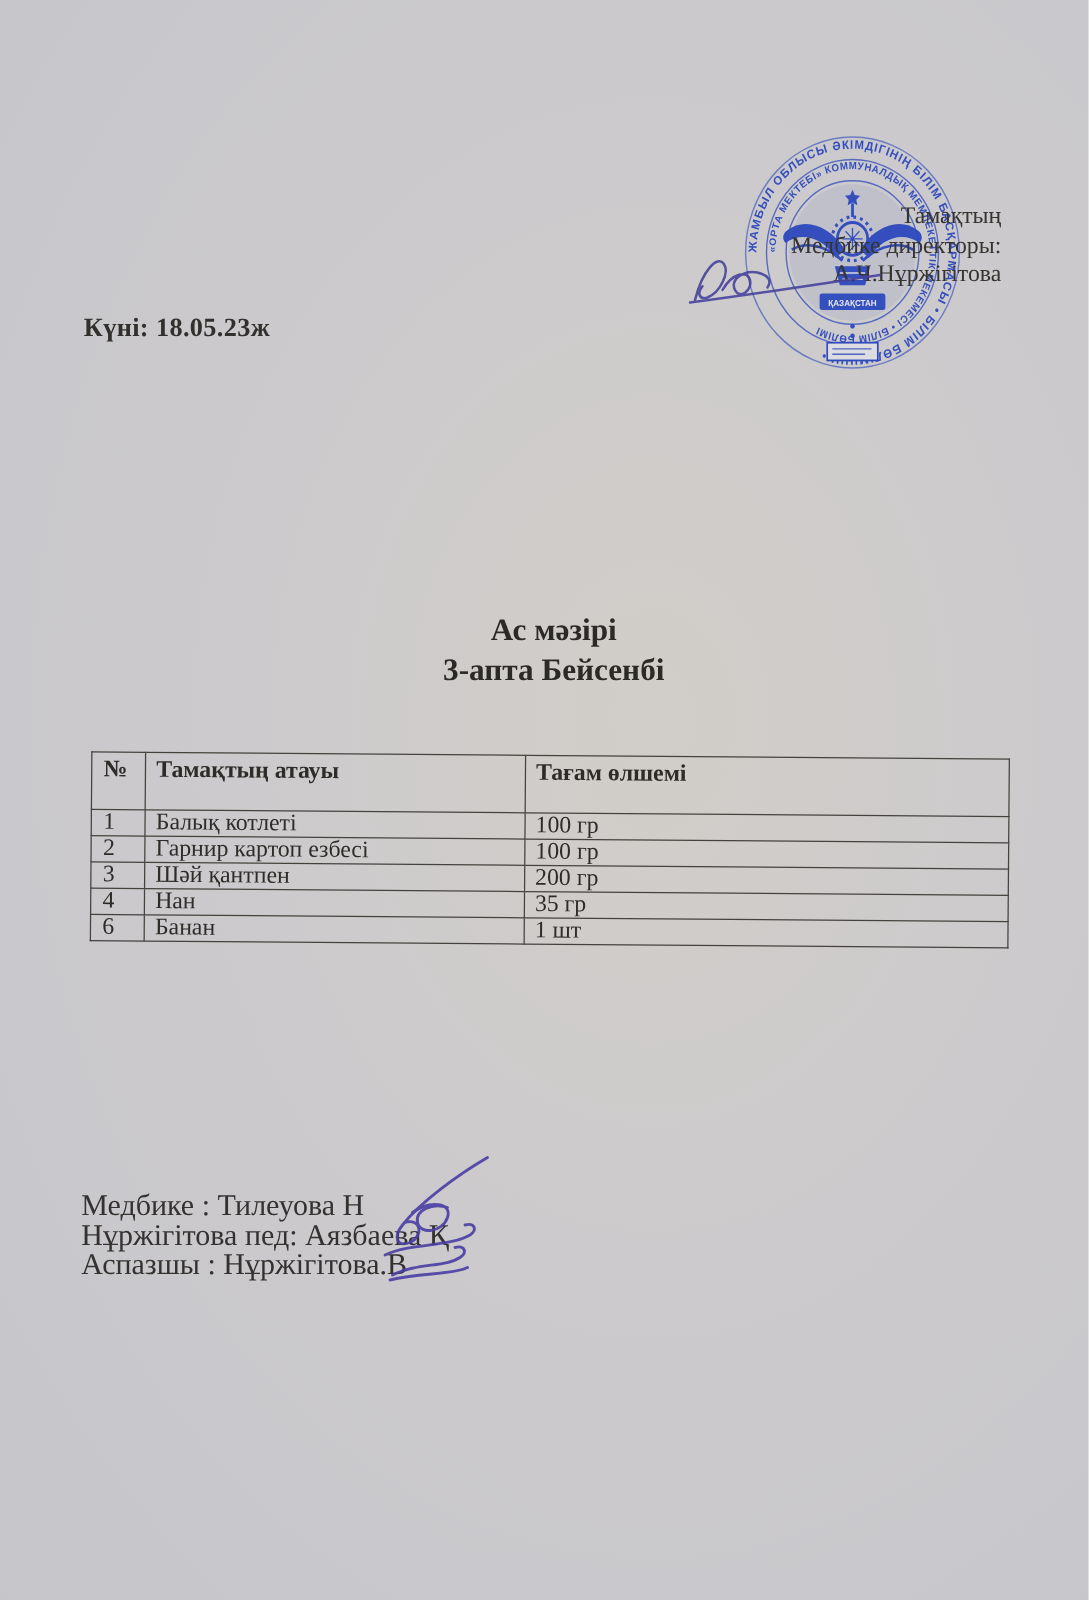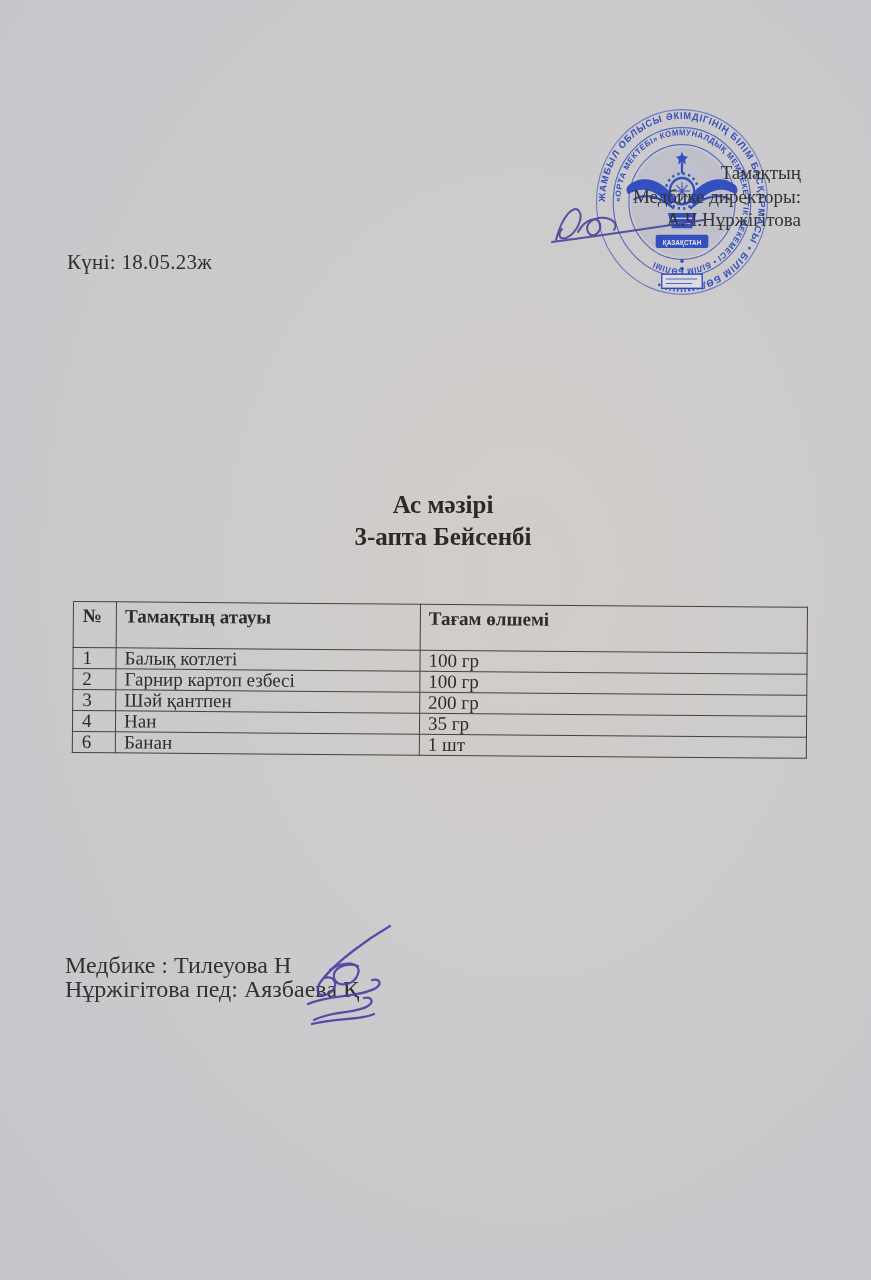--- a/index.html
+++ b/index.html
@@ -15,21 +15,21 @@
   .abs{position:absolute;}
   
   .approval{
     right:70px;top:161px;width:280px;
     text-align:right;
     font-size:19px;line-height:23.5px;
     color:#363430;
     z-index:3;
   }
   
-  .date-line{left:67px;top:250px;font-size:21px;letter-spacing:.3px;}
+  .date-line{left:67px;top:250px;font-size:21px;letter-spacing:.3px;font-weight:bold;}
   
   .title-block{
     left:0;top:489px;width:886px;
     text-align:center;font-weight:bold;
     font-size:25px;line-height:32px;color:#2c2a27;
   }
   
   .menu-table-wrap{left:73px;top:601px;transform:rotate(.45deg);transform-origin:top left;}
   table.menu{
     border-collapse:collapse;
@@ -174,20 +174,21 @@
           <td>Банан</td>
           <td>1 шт</td>
         </tr>
       </tbody>
     </table>
   </div>
 
   <div class="abs signatories">
     <div>Медбике :  Тилеуова Н</div>
     <div>Нұржігітова пед: Аязбаева Қ</div>
+    <div>Аспазшы : Нұржігітова.В</div>
   </div>
 
   <svg class="abs sig sig-staff" width="125" height="112" viewBox="0 0 125 112">
     <g stroke="#4a3fa5" stroke-width="2.3" fill="none" stroke-linecap="round" opacity="0.9">
       <path d="M112,6 C88,20 58,42 44,60 C36,70 40,78 50,74 C62,68 58,54 46,58"></path>
       <path d="M52,50 C66,40 84,42 80,54 C76,66 58,68 56,58 C54,48 68,42 80,46"></path>
       <path d="M30,84 C52,74 80,78 98,68 C104,64 102,58 94,60"></path>
       <path d="M36,100 C56,90 78,94 90,86 C96,82 94,76 86,78"></path>
       <path d="M34,104 C58,98 84,100 96,94"></path>
     </g>

